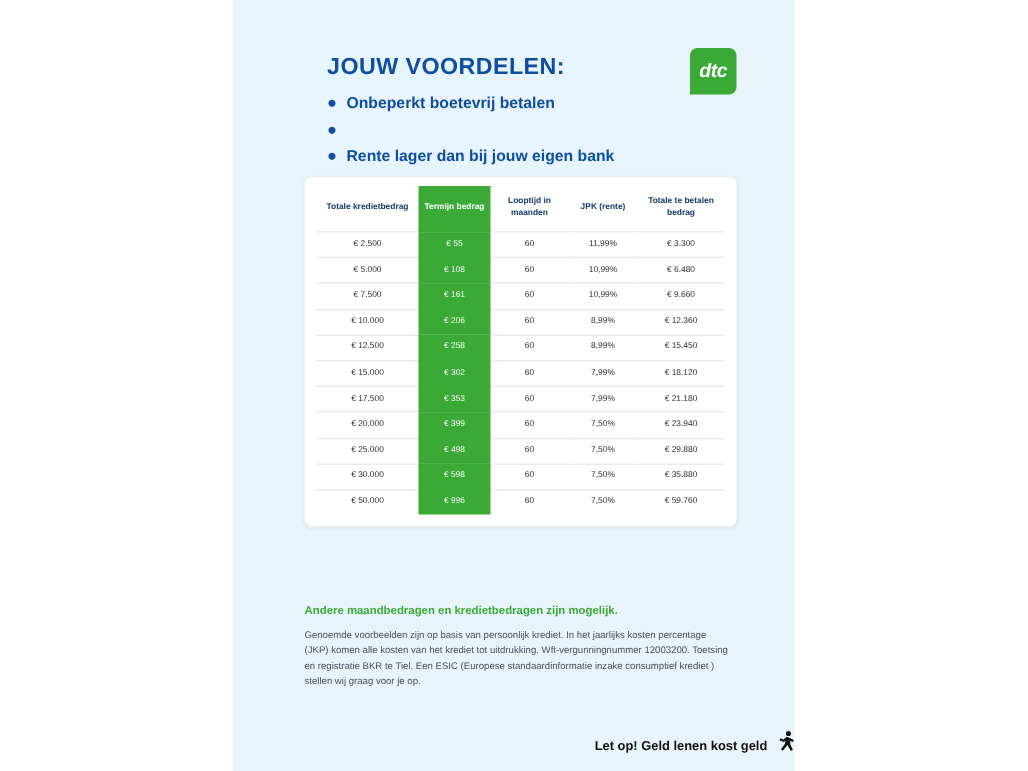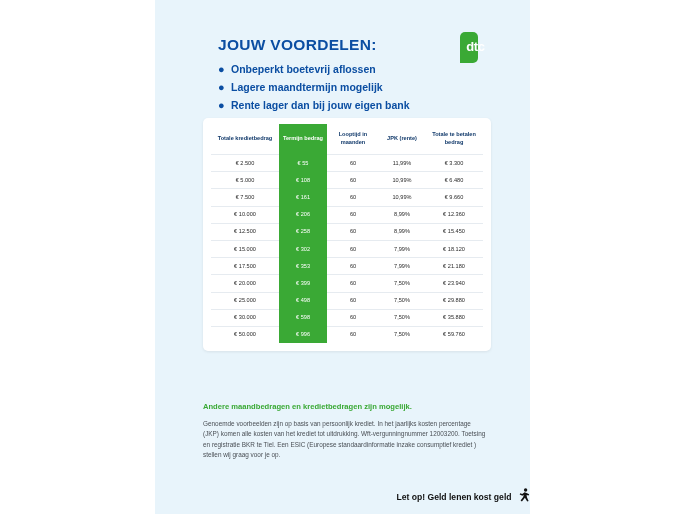--- a/index.html
+++ b/index.html
@@ -65,24 +65,25 @@
   .benefit-text {
     color: #0b4ea2;
     font-size: 10.5px;
     font-weight: bold;
     line-height: 15px;
   }
   .logo {
     position: absolute;
     left: 305px;
     top: 8px;
-    width: 18px;
+    width: 31px;
     height: 31px;
     background: #3aa935;
     border-radius: 5px 5px 5px 0;
+    font-style: italic;
   }
   .logo-text {
     position: absolute;
     left: 0;
     top: 0;
     width: 31px;
     height: 31px;
     line-height: 30px;
     text-align: center;
     color: #ffffff;
@@ -196,25 +197,24 @@
 
 <div class="page">
   <div class="flyer">
 
     <div class="header">
       <div class="headline">JOUW VOORDELEN:</div>
 
       <div class="benefits">
         <div class="benefit-row">
           <span class="bullet">●</span>
-          <span class="benefit-text">Onbeperkt boetevrij aflossen</span>
+          <span class="benefit-text">Onbeperkt boetevrij betalen</span>
         </div>
         <div class="benefit-row">
           <span class="bullet">●</span>
-          <span class="benefit-text">Lagere maandtermijn mogelijk</span>
         </div>
         <div class="benefit-row">
           <span class="bullet">●</span>
           <span class="benefit-text">Rente lager dan bij jouw eigen bank</span>
         </div>
       </div>
 
       <div class="logo">
         <div class="logo-text">dtc</div>
       </div>

